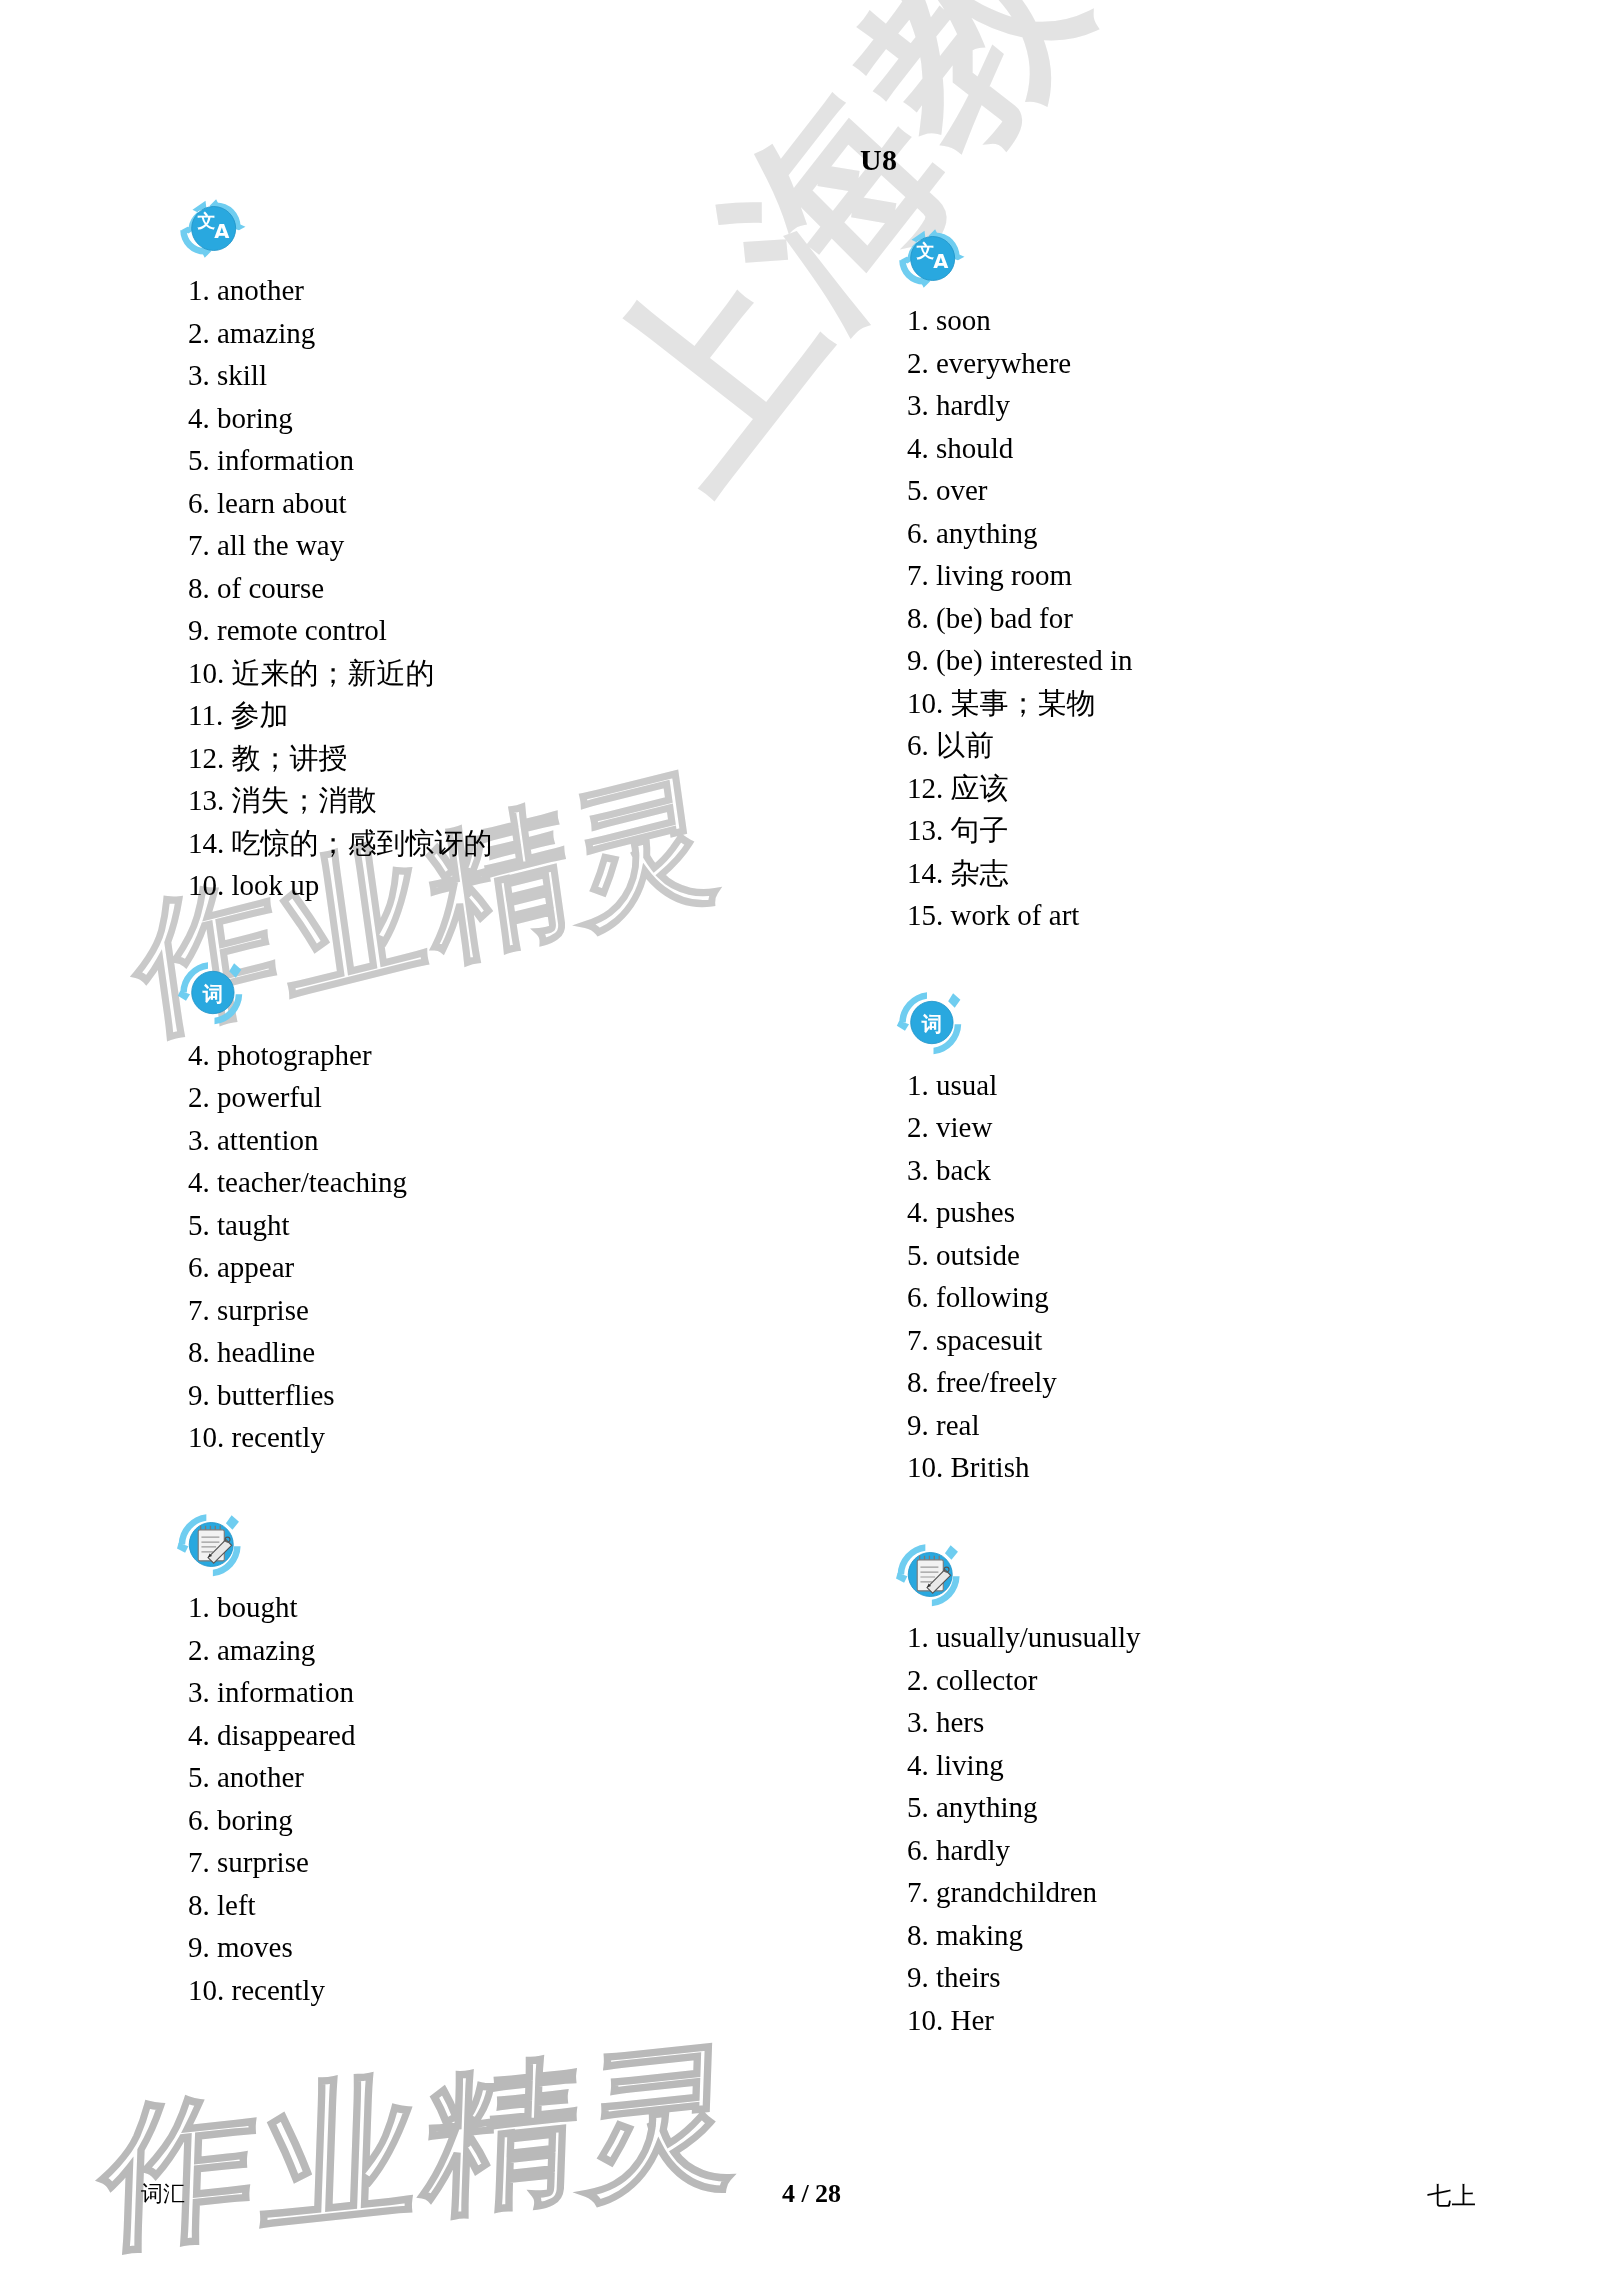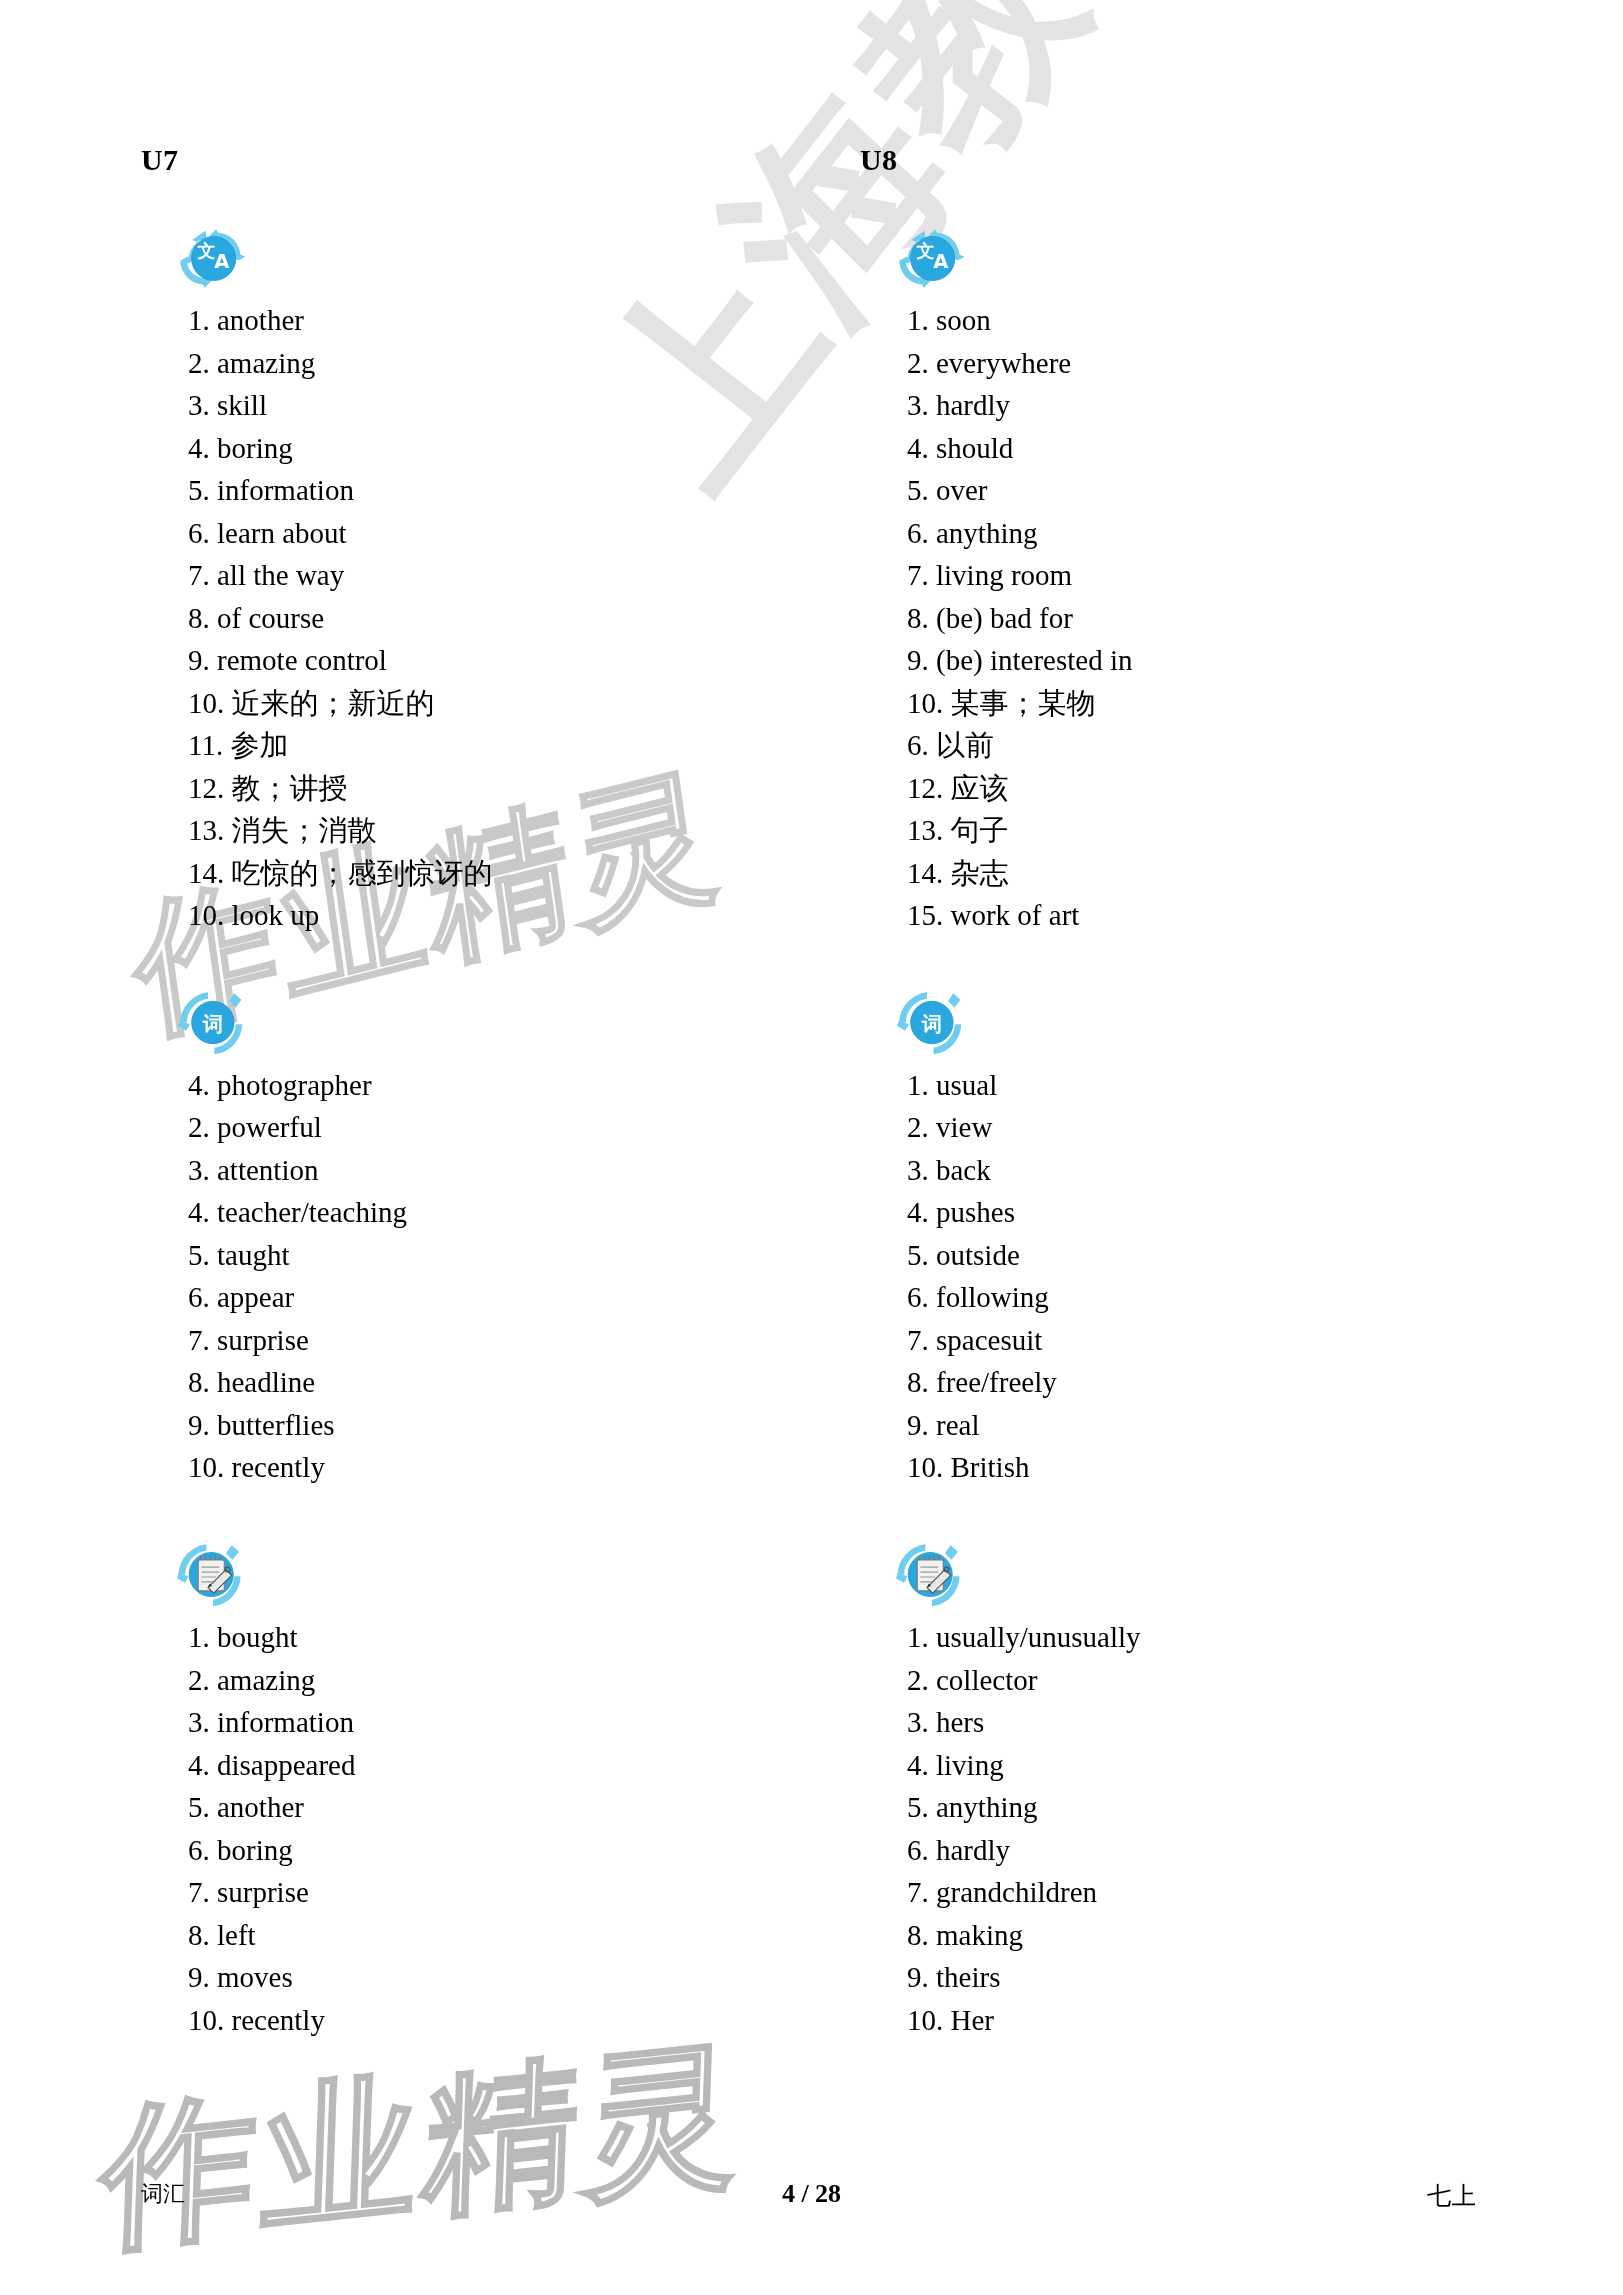--- a/index.html
+++ b/index.html
@@ -175,21 +175,20 @@
   <div class="wm-layer">
     <div class="wm-press">上海教育出版社</div>
     <div class="wm-outline-1">作业精灵</div>
     <div class="wm-outline-2">作业精灵</div>
   </div>
 
   <div class="content">
     <div class="columns">
 
       <div class="column">
-        <div class="unit-title">U7</div>
 
         <div class="section first">
           <div class="icon-row">
             <span class="badge-icon">
               <svg width="75" height="69" viewBox="0 0 92 84">
                 <path d="M14 44 a28 28 0 0 1 22 -27 l-1 -9 l-16 11 l12 6 a22 22 0 0 0 -12 19 z" fill="#6fcdf0"></path>
                 <path d="M13 40 l-8 4 l9 4 l8 -5 z" fill="#6fcdf0"></path>
                 <path d="M4 44 a30 30 0 0 0 30 30 l0 -8 a22 22 0 0 1 -22 -22 z" fill="#6fcdf0"></path>
                 <path d="M30 70 l4 -8 l8 8 l-8 8 z" fill="#6fcdf0"></path>
                 <path d="M78 40 a30 30 0 0 0 -30 -30 l0 8 a22 22 0 0 1 22 22 z" fill="#6fcdf0"></path>

